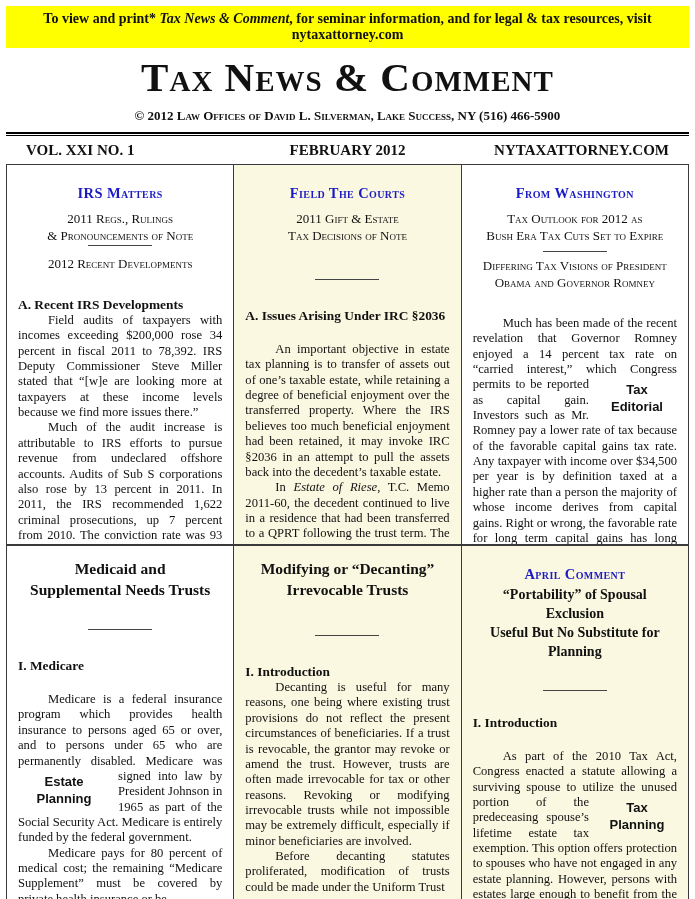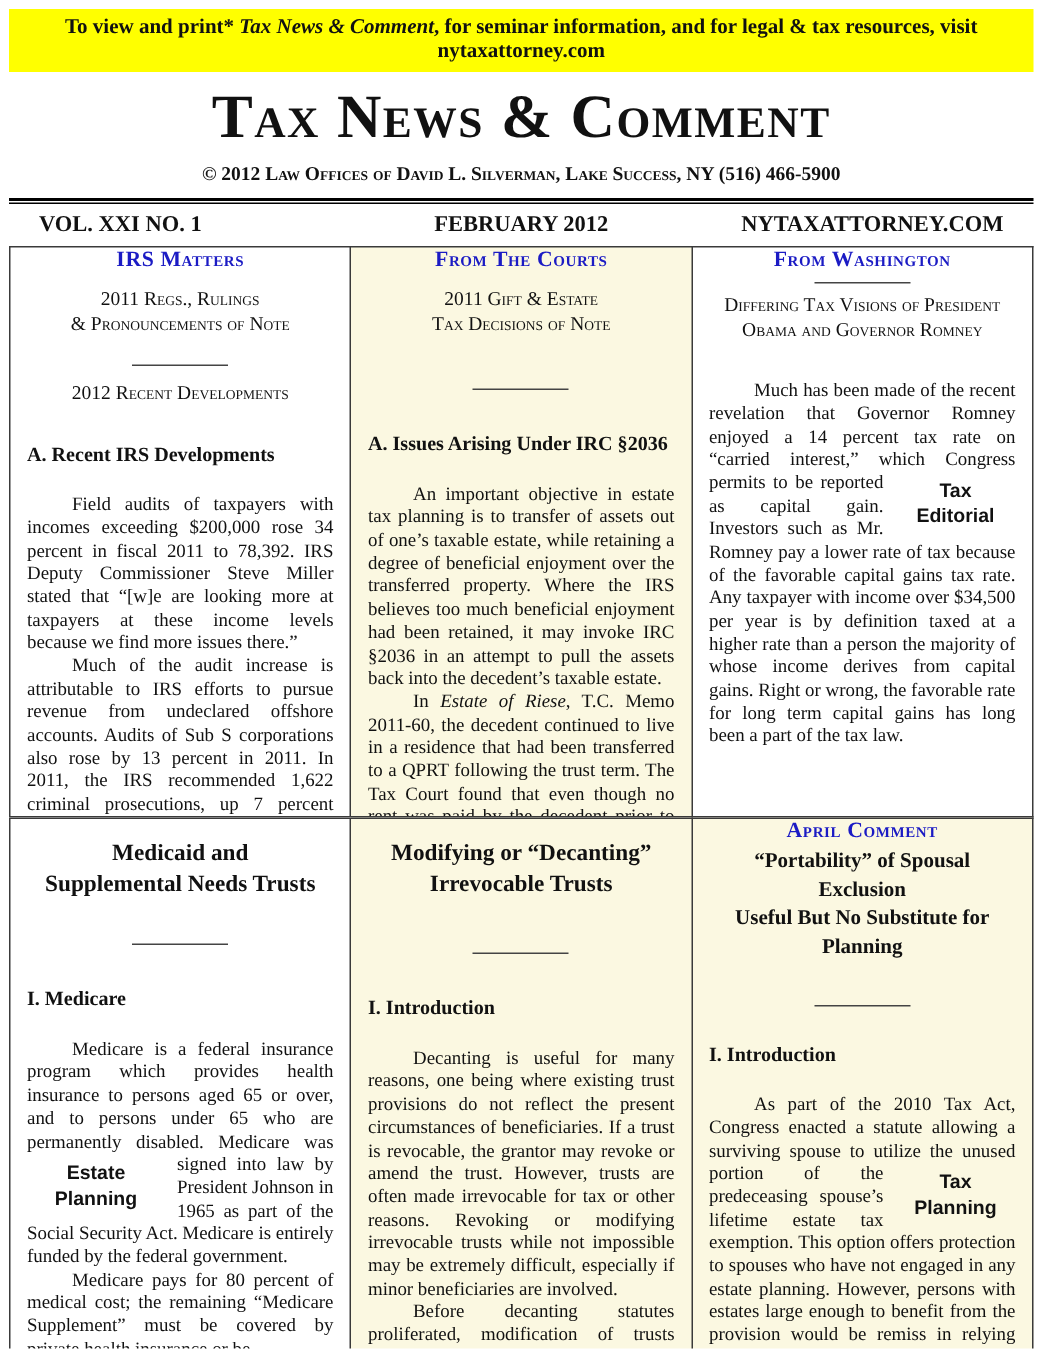--- a/index.html
+++ b/index.html
@@ -44,21 +44,21 @@
     flex:1;border:1px solid #3a3a3a;overflow:hidden;
     padding:0 11px;background:#fff;
   }
   .cell + .cell{border-left:none;}
   .row1 .cell{height:381px;}
   .row2 .cell{height:389px;}
   .row-sep{height:4px;}
   .cream{background:var(--cream-bg);}
   .kicker{
     color:var(--accent-blue);text-align:center;font-variant:small-caps;
-    font-weight:bold;font-size:14.5px;letter-spacing:.4px;margin-top:0;
+    font-weight:bold;font-size:14.5px;letter-spacing:.4px;margin-top:20px;
   }
   .subtitle{
     text-align:center;font-variant:small-caps;font-weight:normal;
     font-size:13px;line-height:1.3;margin-top:9px;white-space:pre-line;
   }
   .mini-rule{width:64px;border-top:1px solid #444;margin:0 auto;}
   .article-title{
     text-align:center;font-weight:bold;font-size:15.5px;line-height:1.35;
     margin-top:13px;white-space:pre-line;
   }
@@ -67,21 +67,21 @@
     font-size:12.6px;line-height:1.22;text-align:justify;
     text-indent:30px;margin:0;
   }
   .pull{
     font-family:"Liberation Sans", sans-serif;font-weight:bold;
     font-size:13px;line-height:1.3;text-align:center;text-indent:0;
   }
   .pull span{display:block;}
   .pull-right{float:right;width:80px;margin:5px 0 5px 8px;}
   .pull-left{float:left;width:92px;margin:5px 8px 5px 0;}
-  .mt6{margin-top:6px;} .mt10{margin-top:10px;} .mt14{margin-top:18px;}
+  .mt6{margin-top:6px;} .mt10{margin-top:10px;} .mt14{margin-top:0;}
   .mt18{margin-top:18px;} .mt24{margin-top:24px;} .mt28{margin-top:28px;}
   .mt34{margin-top:34px;}
   .footer-rule{margin:0 6px;border-top:3px solid #000;}
   .footer-text{text-align:center;font-size:12.8px;padding:5px 0 7px 0;}
 </style>
 </head>
 <body>
 
 <div class="fullbar"></div>
 
@@ -109,31 +109,33 @@
     <div class="subtitle">2011 Regs., Rulings
 &amp; Pronouncements of Note</div>
     <div class="mini-rule mt14"></div>
     <div class="subtitle mt10">2012 Recent Developments</div>
     <div class="heading mt24">A.   Recent IRS Developments</div>
     <p class="par mt14">Field audits of taxpayers with incomes exceeding $200,000 rose 34 percent in fiscal 2011 to 78,392. IRS Deputy Commissioner Steve Miller stated that “[w]e are looking more at taxpayers at these income levels because we find more issues there.”</p>
     <p class="par">Much of the audit increase is attributable to IRS efforts to pursue revenue from undeclared offshore accounts. Audits of Sub S corporations also rose by 13 percent in 2011. In 2011, the IRS recommended 1,622 criminal prosecutions, up 7 percent from 2010. The conviction rate was 93 percent, and the average sentence was 25 months. The percentage of e-</p>
   </div>
 
   <div class="cell cream">
-    <div class="kicker">From The Courts</div>
+    <div class="kicker">Field The Courts</div>
     <div class="subtitle">2011 Gift &amp; Estate
 Tax Decisions of Note</div>
     <div class="mini-rule mt34"></div>
     <div class="heading mt28">A. Issues Arising Under IRC §2036</div>
     <p class="par mt18">An important objective in estate tax planning is to transfer of assets out of one’s taxable estate, while retaining a degree of beneficial enjoyment over the transferred property. Where the IRS believes too much beneficial enjoyment had been retained, it may invoke IRC §2036 in an attempt to pull the assets back into the decedent’s taxable estate.</p>
     <p class="par"><span>In </span><i>Estate of Riese</i><span>, T.C. Memo 2011-60, the decedent continued to live in a residence that had been transferred to a QPRT following the trust term. The Tax Court found that even though no rent was paid by the decedent prior to his death, the exec-</span></p>
   </div>
 
   <div class="cell">
     <div class="kicker">From Washington</div>
+    <div class="subtitle">Tax Outlook for 2012 as
+Bush Era Tax Cuts Set to Expire</div>
     <div class="mini-rule mt6"></div>
     <div class="subtitle mt6">Differing Tax Visions of President
 Obama and Governor Romney</div>
     <p class="par mt24"><span>Much has been made of the recent revelation that Governor Romney enjoyed a 14 percent tax rate on “carried interest,” which Congress permits to be reported </span><span class="pull pull-right">
           <span>Tax</span>
           <span>Editorial</span>
         </span><span>as capital gain. Investors such as Mr. Romney pay a lower rate of tax because of the favorable capital gains tax rate. Any taxpayer with income over $34,500 per year is by definition taxed at a higher rate than a person the majority of whose income derives from capital gains. Right or wrong, the favorable rate for long term capital gains has long been a part of the tax law.</span></p>
   </div>
 
 </div>

